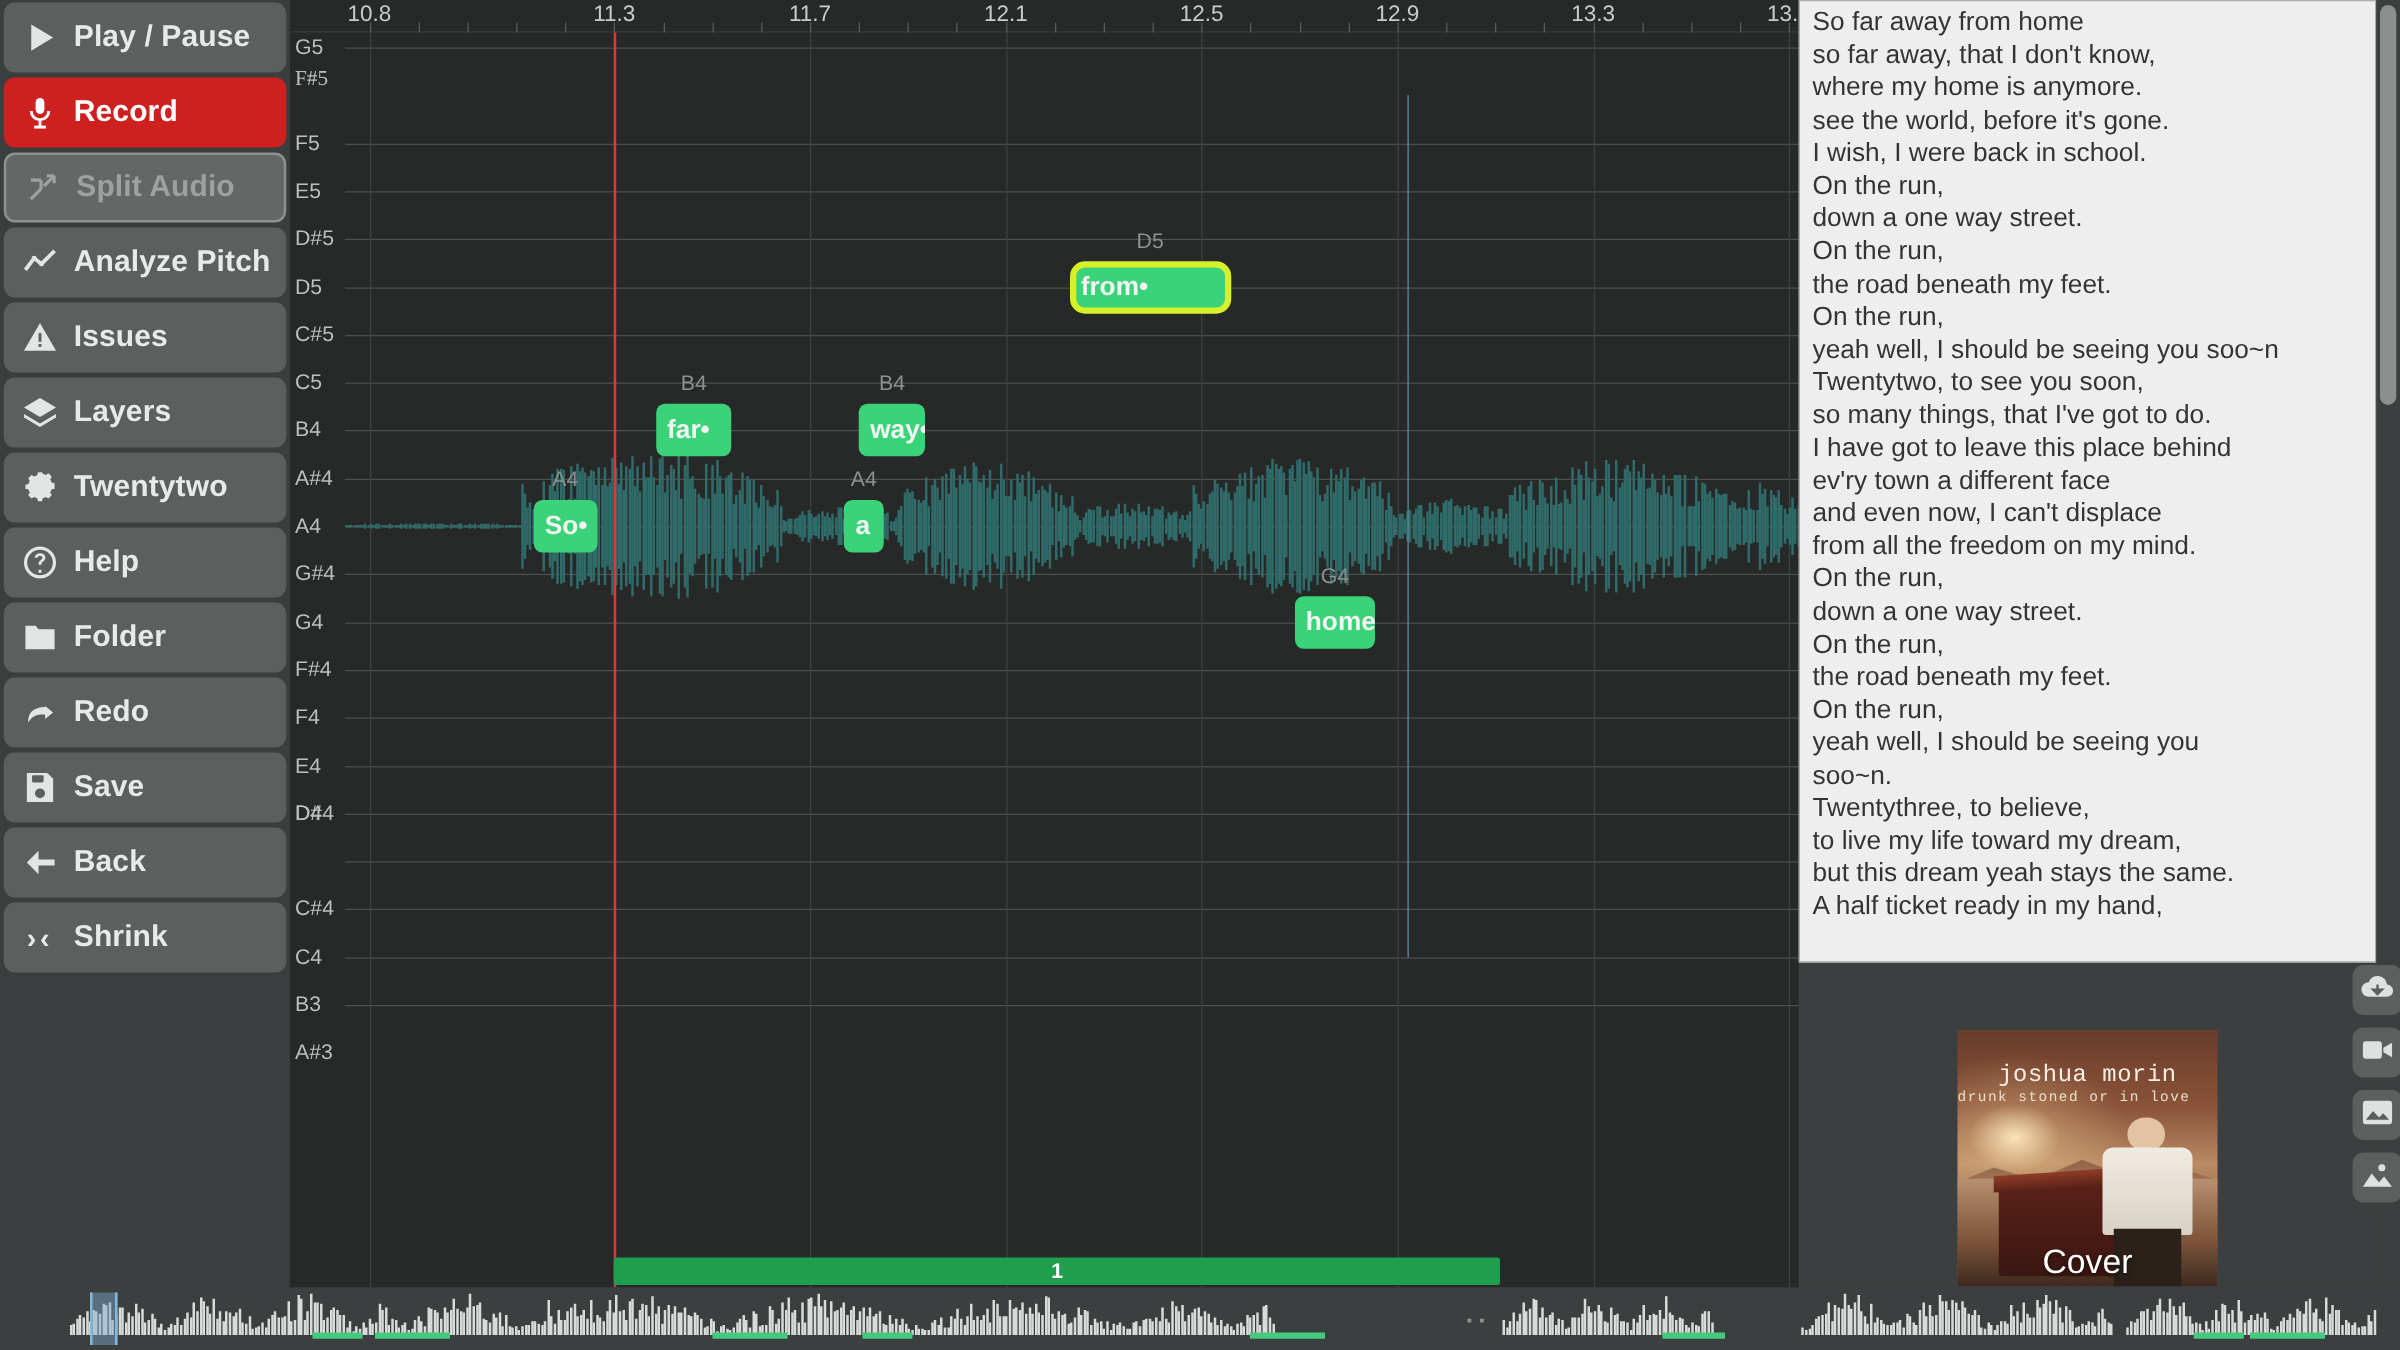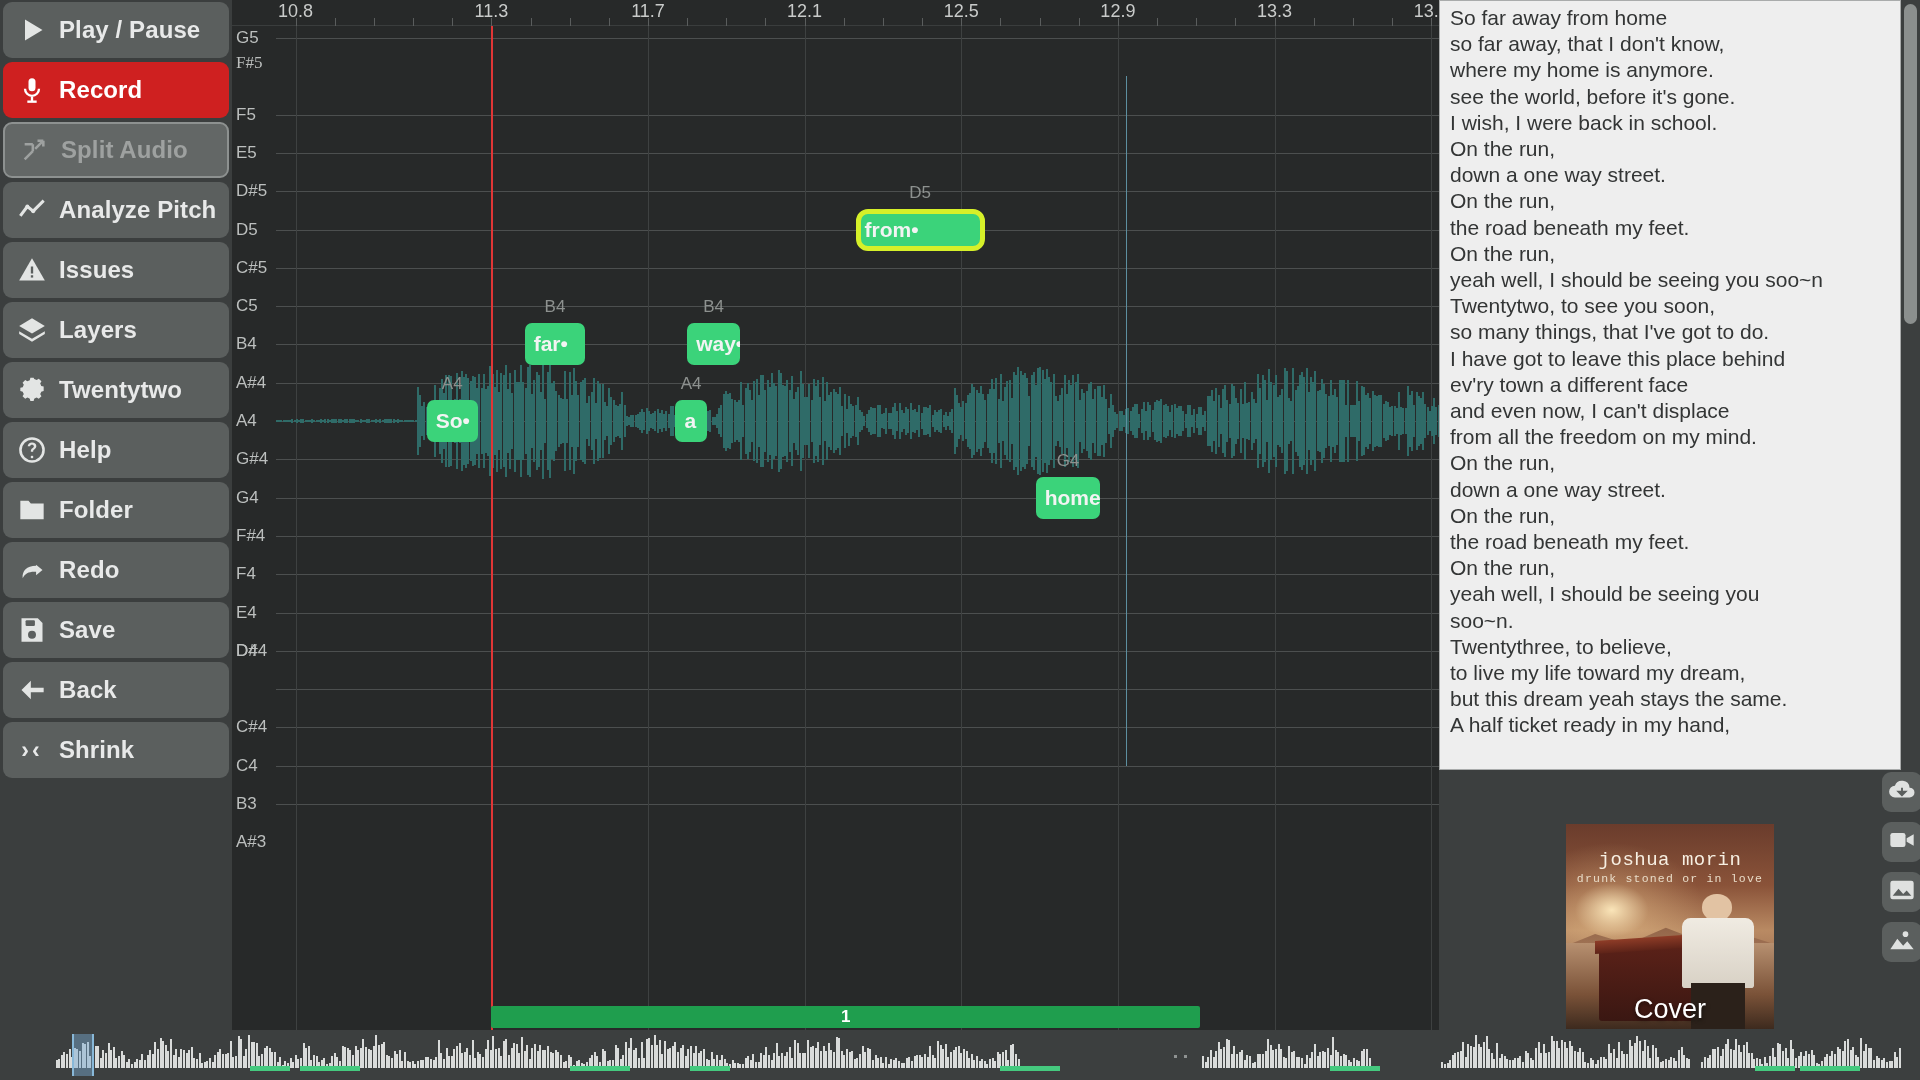--- a/index.html
+++ b/index.html
@@ -225,21 +225,21 @@
   }
   .cover-img .ctitle1 {
     position: absolute; left: 0; right: 0; top: 12%;
     text-align: center;
     font-family: "Liberation Mono", monospace;
     font-size: 19px; color: #f7efe2;
     letter-spacing: .5px;
   }
   .cover-img .ctitle2 {
     position: absolute; left: 0; right: 0; top: 23.5%;
-    text-align: center;
+    text-align: left;
     font-family: "Liberation Mono", monospace;
     font-size: 11.5px; color: #e9dcc8;
     letter-spacing: 1.2px;
   }
   .cover-img .clabel {
     position: absolute; left: 0; right: 0; bottom: 2%;
     text-align: center;
     font-size: 27px; color: #ffffff;
     text-shadow: 0 2px 4px rgba(0,0,0,.6);
   }

